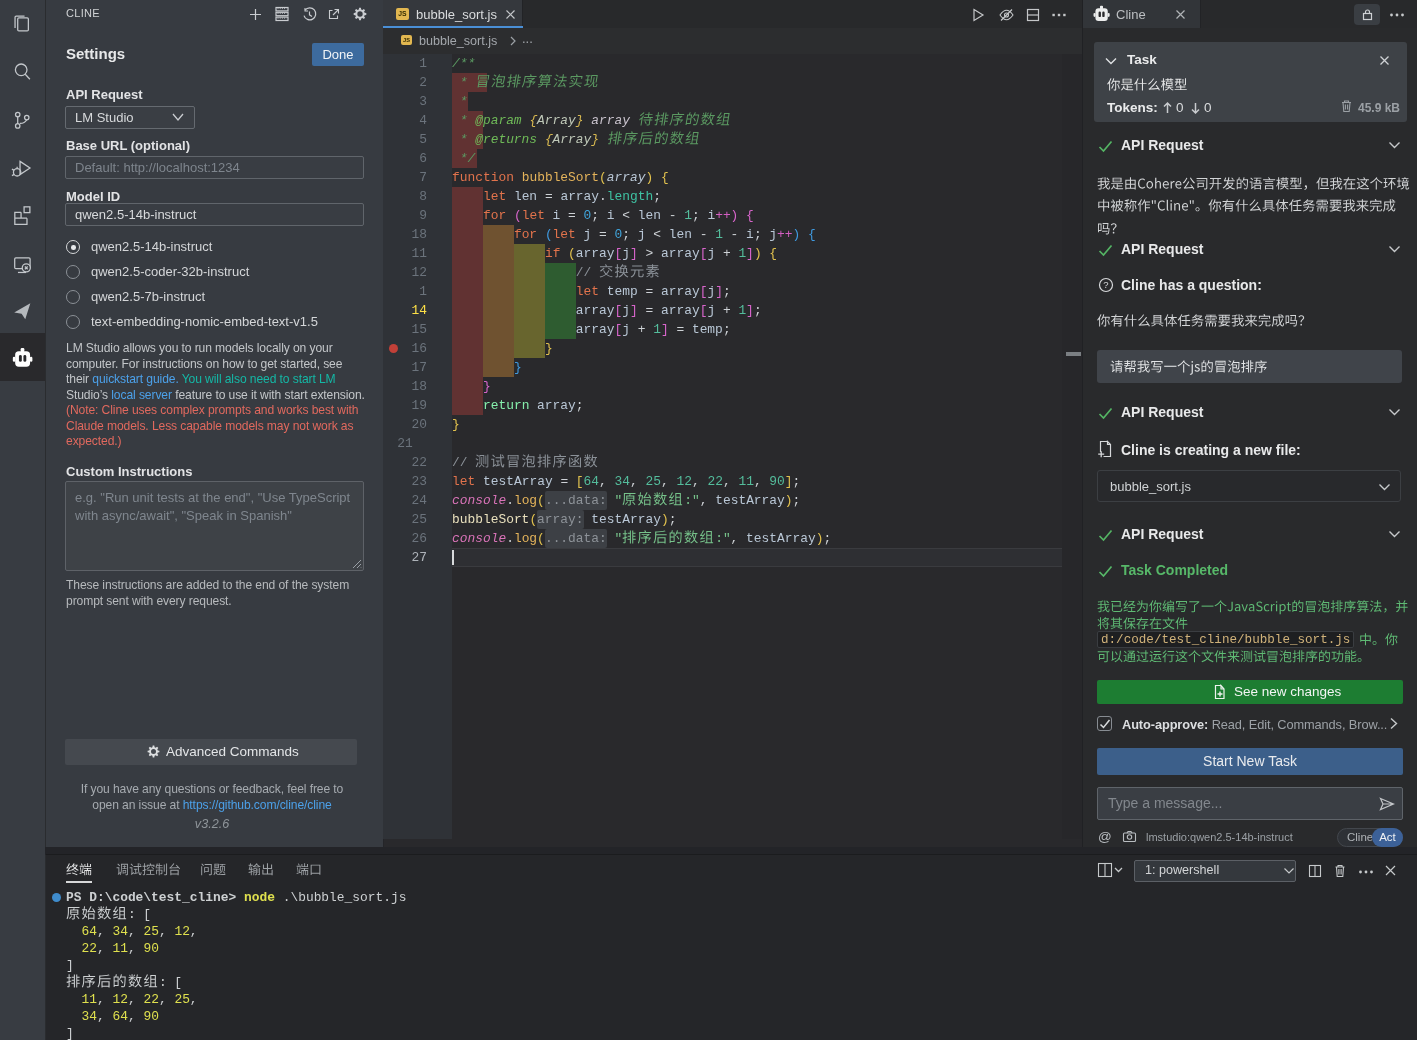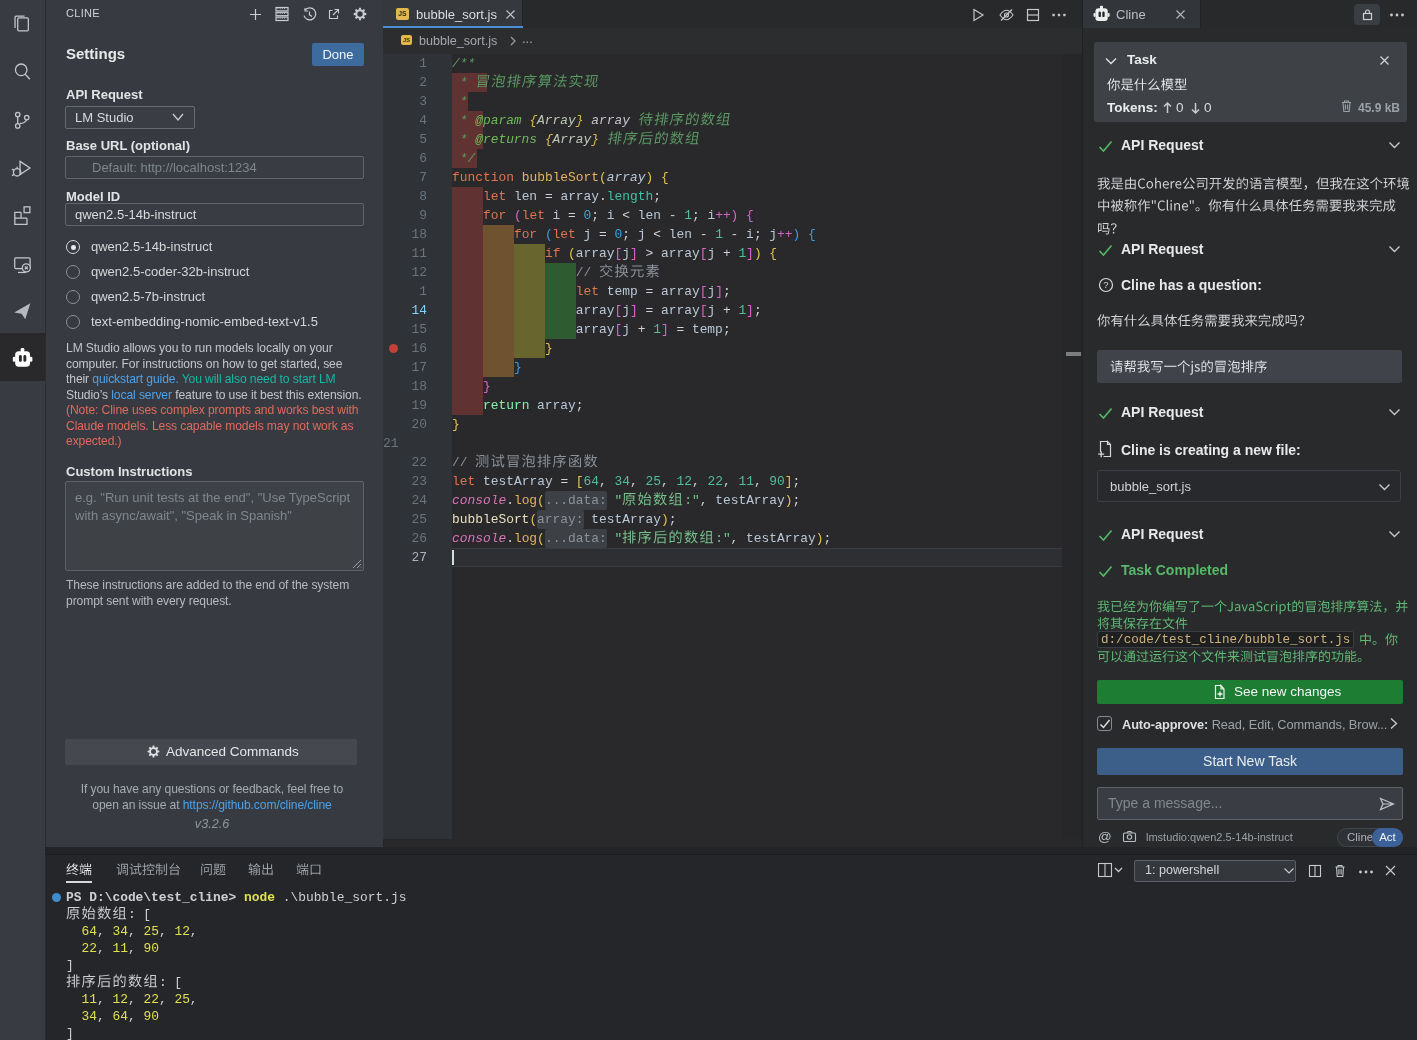--- a/index.html
+++ b/index.html
@@ -217,36 +217,36 @@
     <path d="M7.1 1.7 L8.9 1.7 L9.2 3.4 L10.4 3.9 L11.8 2.9 L13.1 4.2 L12.1 5.6 L12.6 6.8 L14.3 7.1 L14.3 8.9 L12.6 9.2 L12.1 10.4 L13.1 11.8 L11.8 13.1 L10.4 12.1 L9.2 12.6 L8.9 14.3 L7.1 14.3 L6.8 12.6 L5.6 12.1 L4.2 13.1 L2.9 11.8 L3.9 10.4 L3.4 9.2 L1.7 8.9 L1.7 7.1 L3.4 6.8 L3.9 5.6 L2.9 4.2 L4.2 2.9 L5.6 3.9 L6.8 3.4Z M10.7 8.0 A2.7 2.7 0 1 0 5.3 8.0 A2.7 2.7 0 1 0 10.7 8.0Z" fill="#c9ccd0"></path>
   </svg>
 <div class="abs" style="left:66px;top:45px;font-size:15px;font-weight:bold;color:#e7e8e9">Settings</div>
 <div class="abs" style="left:312px;top:43px;width:52px;height:23px;background:#3d6b9e;border-radius:2px;color:#f0f3f6;font-size:13px;text-align:center;line-height:23px">Done</div>
 <div class="abs" style="left:66px;top:87px;font-size:13px;font-weight:bold;color:#e2e3e5">API Request</div>
 <div class="abs" style="left:65px;top:106px;width:130px;height:23px;background:#3a3e44;border:1px solid #656a70;border-radius:2px;color:#d7d9db;font-size:13px;line-height:21px;padding-left:9px">LM Studio</div>
 <svg class="abs " style="left:172px;top:112px" width="12" height="10" viewBox="0 0 12 10">
     <path d="M1 2 L6 8 L11 2" fill="none" stroke="#c9ccd0" stroke-width="1.3"></path>
   </svg>
 <div class="abs" style="left:66px;top:138px;font-size:13px;font-weight:bold;color:#e2e3e5">Base URL (optional)</div>
-<div class="abs" style="left:65px;top:156px;width:299px;height:23px;background:#393d43;border:1px solid #60656b;border-radius:2px;color:#7e858d;font-size:13px;line-height:21px;padding-left:26px">Default: http://localhost:1234</div>
+<div class="abs" style="left:65px;top:156px;width:299px;height:23px;background:#393d43;border:1px solid #60656b;border-radius:2px;color:#7e858d;font-size:13px;line-height:21px;padding-left:9px">Default: http://localhost:1234</div>
 <div class="abs" style="left:66px;top:189px;font-size:13px;font-weight:bold;color:#e2e3e5">Model ID</div>
 <div class="abs" style="left:65px;top:203px;width:299px;height:23px;background:#393d43;border:1px solid #60656b;border-radius:2px;color:#d8dadc;font-size:13px;line-height:21px;padding-left:9px">qwen2.5-14b-instruct</div>
 <div class="abs" style="left:66px;top:240px;width:14px;height:14px;border-radius:50%;border:1.6px solid #d6d8da"></div>
 <div class="abs" style="left:71px;top:245px;width:4.6px;height:4.6px;border-radius:50%;background:#e8eaec"></div>
 <div class="abs" style="left:91px;top:239px;font-size:13px;color:#d4d6d8">qwen2.5-14b-instruct</div>
 <div class="abs" style="left:66px;top:265px;width:14px;height:14px;border-radius:50%;border:1.3px solid #8b9096"></div>
 <div class="abs" style="left:91px;top:264px;font-size:13px;color:#d4d6d8">qwen2.5-coder-32b-instruct</div>
 <div class="abs" style="left:66px;top:290px;width:14px;height:14px;border-radius:50%;border:1.3px solid #8b9096"></div>
 <div class="abs" style="left:91px;top:289px;font-size:13px;color:#d4d6d8">qwen2.5-7b-instruct</div>
 <div class="abs" style="left:66px;top:315px;width:14px;height:14px;border-radius:50%;border:1.3px solid #8b9096"></div>
 <div class="abs" style="left:91px;top:314px;font-size:13px;color:#d4d6d8">text-embedding-nomic-embed-text-v1.5</div>
 <div class="abs" style="left:66px;top:341px;font-size:12.1px;letter-spacing:-0.1px;white-space:pre"><span style="color:#c3c6c9">LM Studio allows you to run models locally on your</span></div>
 <div class="abs" style="left:66px;top:356.5px;font-size:12.1px;letter-spacing:-0.1px;white-space:pre"><span style="color:#c3c6c9">computer. For instructions on how to get started, see</span></div>
 <div class="abs" style="left:66px;top:372.0px;font-size:12.1px;letter-spacing:-0.1px;white-space:pre"><span style="color:#c3c6c9">their </span><span style="color:#4ca1ea">quickstart guide.</span><span style="color:#14b8a6"> You will also need to start LM</span></div>
-<div class="abs" style="left:66px;top:387.5px;font-size:12.1px;letter-spacing:-0.1px;white-space:pre"><span style="color:#c3c6c9">Studio’s </span><span style="color:#4ca1ea">local server</span><span style="color:#c3c6c9"> feature to use it best this extension.</span></div>
+<div class="abs" style="left:66px;top:387.5px;font-size:12.1px;letter-spacing:-0.1px;white-space:pre"><span style="color:#c3c6c9">Studio’s </span><span style="color:#4ca1ea">local server</span><span style="color:#c3c6c9"> feature to use it with start extension.</span></div>
 <div class="abs" style="left:66px;top:403.0px;font-size:12.1px;letter-spacing:-0.1px;white-space:pre"><span style="color:#e1695e">(Note: Cline uses complex prompts and works best with</span></div>
 <div class="abs" style="left:66px;top:418.5px;font-size:12.1px;letter-spacing:-0.1px;white-space:pre"><span style="color:#e1695e">Claude models. Less capable models may not work as</span></div>
 <div class="abs" style="left:66px;top:434.0px;font-size:12.1px;letter-spacing:-0.1px;white-space:pre"><span style="color:#e1695e">expected.)</span></div>
 <div class="abs" style="left:66px;top:464px;font-size:13px;font-weight:bold;color:#e2e3e5">Custom Instructions</div>
 <div class="abs" style="left:65px;top:481px;width:299px;height:90px;background:#3e4247;border:1px solid #5e6268;border-radius:2px"></div>
 <div class="abs" style="left:75px;top:489px;width:280px;font-size:13px;line-height:17.5px;color:#7f868e">e.g. "Run unit tests at the end", "Use TypeScript with async/await", "Speak in Spanish"</div>
 <svg class="abs " style="left:352px;top:559px" width="10" height="10" viewBox="0 0 10 10">
     <g stroke="#9aa0a6" stroke-width="1">
       <path d="M9 1 L1 9 M9 5 L5 9 M9 8.5 L8.5 9"></path>
     </g>
@@ -311,28 +311,28 @@
 <div class="cl mono" style="left:383px;top:111px;width:44px;text-align:right;color:#6b737c">4</div>
 <div class="cl mono" style="left:383px;top:130px;width:44px;text-align:right;color:#6b737c">5</div>
 <div class="cl mono" style="left:383px;top:149px;width:44px;text-align:right;color:#6b737c">6</div>
 <div class="cl mono" style="left:383px;top:168px;width:44px;text-align:right;color:#6b737c">7</div>
 <div class="cl mono" style="left:383px;top:187px;width:44px;text-align:right;color:#6b737c">8</div>
 <div class="cl mono" style="left:383px;top:206px;width:44px;text-align:right;color:#6b737c">9</div>
 <div class="cl mono" style="left:383px;top:225px;width:44px;text-align:right;color:#6b737c">18</div>
 <div class="cl mono" style="left:383px;top:244px;width:44px;text-align:right;color:#6b737c">11</div>
 <div class="cl mono" style="left:383px;top:263px;width:44px;text-align:right;color:#6b737c">12</div>
 <div class="cl mono" style="left:383px;top:282px;width:44px;text-align:right;color:#6b737c">1</div>
-<div class="cl mono" style="left:383px;top:301px;width:44px;text-align:right;color:#7dd3fc">14</div>
+<div class="cl mono" style="left:383px;top:301px;width:44px;text-align:right;color:#fde047">14</div>
 <div class="cl mono" style="left:383px;top:320px;width:44px;text-align:right;color:#6b737c">15</div>
 <div class="cl mono" style="left:383px;top:339px;width:44px;text-align:right;color:#6b737c">16</div>
 <div class="cl mono" style="left:383px;top:358px;width:44px;text-align:right;color:#6b737c">17</div>
 <div class="cl mono" style="left:383px;top:377px;width:44px;text-align:right;color:#6b737c">18</div>
 <div class="cl mono" style="left:383px;top:396px;width:44px;text-align:right;color:#6b737c">19</div>
 <div class="cl mono" style="left:383px;top:415px;width:44px;text-align:right;color:#6b737c">20</div>
-<div class="cl mono" style="left:383px;top:434px;width:44px;text-align:left;color:#6b737c">21</div>
+<div class="cl mono" style="left:383px;top:434px;width:44px;text-align:center;color:#6b737c">21</div>
 <div class="cl mono" style="left:383px;top:453px;width:44px;text-align:right;color:#6b737c">22</div>
 <div class="cl mono" style="left:383px;top:472px;width:44px;text-align:right;color:#6b737c">23</div>
 <div class="cl mono" style="left:383px;top:491px;width:44px;text-align:right;color:#6b737c">24</div>
 <div class="cl mono" style="left:383px;top:510px;width:44px;text-align:right;color:#6b737c">25</div>
 <div class="cl mono" style="left:383px;top:529px;width:44px;text-align:right;color:#6b737c">26</div>
 <div class="cl mono" style="left:383px;top:548px;width:44px;text-align:right;color:#aeb3b9">27</div>
 <div class="abs" style="left:389px;top:344px;width:9px;height:9px;border-radius:50%;background:#c24038"></div>
 <div class="abs" style="left:452px;top:73px;width:35px;height:19px;background:#613232"></div>
 <div class="abs" style="left:452px;top:92px;width:16px;height:19px;background:#613232"></div>
 <div class="abs" style="left:452px;top:111px;width:31px;height:19px;background:#613232"></div>

